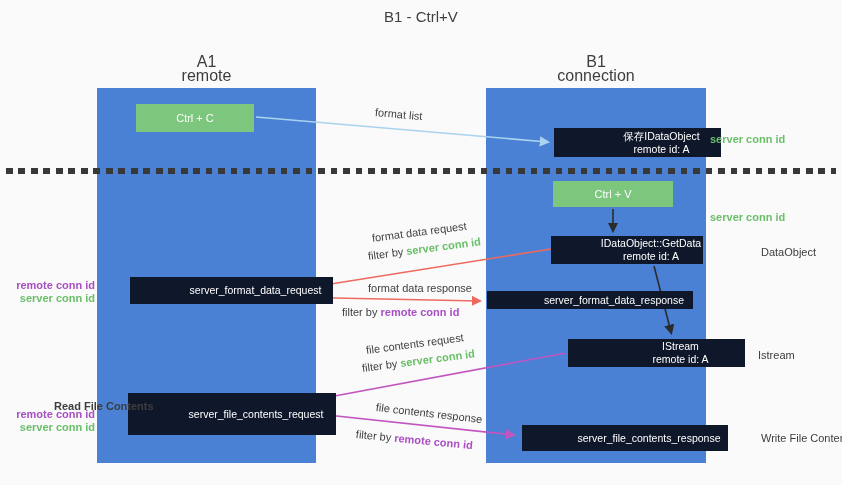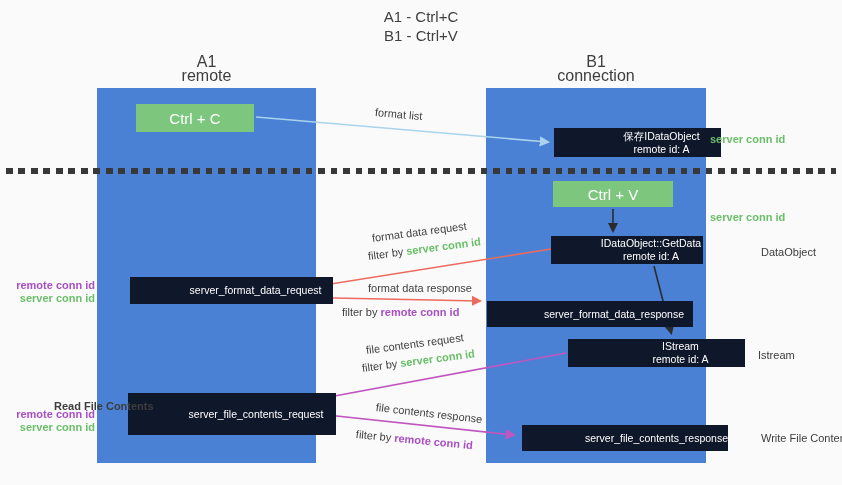--- a/index.html
+++ b/index.html
@@ -17,39 +17,38 @@
   
   .lane{background:#4a81d4;z-index:1;}
   
   .divider{
     left:6px;top:168px;width:830px;height:6px;z-index:4;
     background:repeating-linear-gradient(90deg,#383838 0 6.5px,transparent 6.5px 12.5px);
   }
   
   .node{
     z-index:3;display:flex;flex-direction:column;align-items:center;justify-content:center;
-    color:#fff;font-size:15px;line-height:13px;text-align:center;white-space:nowrap;
+    color:#fff;font-size:11px;line-height:13px;text-align:center;white-space:nowrap;
   }
   .node.green{background:#7dc67e;}
   .node.orange{background:#0f172a;font-size:10.5px;padding-left:48px;}
   
   svg.arrows{left:0;top:0;z-index:2;pointer-events:none;}
   
   .alabel{z-index:3;font-size:11px;color:#3f3f3f;white-space:nowrap;transform-origin:left center;}
   .green-t{color:#6abf69;font-weight:bold;}
   .purple-t{color:#a94fc4;font-weight:bold;}
   .side{z-index:3;font-size:11px;white-space:nowrap;}
   .side.plain{color:#3d3d3d;padding-left:48px;}
   .leftcol{width:95px;text-align:right;line-height:13px;}
 </style>
 </head>
 <body>
 
 <div class="abs title">
-  <div>A1 - Ctrl+C</div>
   <div>B1 - Ctrl+V</div>
 </div>
 
 <div class="abs lane-head" style="left:97px;top:55px;width:219px;">
   <div>A1</div>
   <div>remote</div>
 </div>
 <div class="abs lane-head" style="left:486px;top:55px;width:220px;">
   <div>B1</div>
   <div>connection</div>
@@ -94,31 +93,31 @@
 <div class="abs node green" style="left:553px;top:181px;width:120px;height:26px;">
   <span>Ctrl + V</span>
 </div>
 <div class="abs node orange" style="left:551px;top:236px;width:104px;height:28px;">
   <span>IDataObject::GetData</span>
   <span>remote id: A</span>
 </div>
 <div class="abs node orange" style="left:130px;top:277px;width:155px;height:27px;">
   <span>server_format_data_request</span>
 </div>
-<div class="abs node orange" style="left:487px;top:291px;width:158px;height:26px;margin-top:10px;">
+<div class="abs node orange" style="left:487px;top:291px;width:158px;height:18px;">
   <span>server_format_data_response</span>
 </div>
 <div class="abs node orange" style="left:568px;top:339px;width:129px;height:28px;">
   <span>IStream</span>
   <span>remote id: A</span>
 </div>
 <div class="abs node orange" style="left:128px;top:393px;width:160px;height:42px;">
   <span>server_file_contents_request</span>
 </div>
-<div class="abs node orange" style="left:522px;top:425px;width:158px;height:26px;align-items:flex-end;">
+<div class="abs node orange" style="left:522px;top:425px;width:158px;height:26px;">
   <span>server_file_contents_response</span>
 </div>
 
 <div class="abs alabel" style="left:375px;top:106px;transform:rotate(5deg);">format list</div>
 
 <div class="abs alabel" style="left:372px;top:232px;transform:rotate(-7.5deg);">format data request</div>
 <div class="abs alabel" style="left:368px;top:250px;transform:rotate(-7.5deg);">
   <span>filter by </span><span class="green-t">server conn id</span>
 </div>
 

